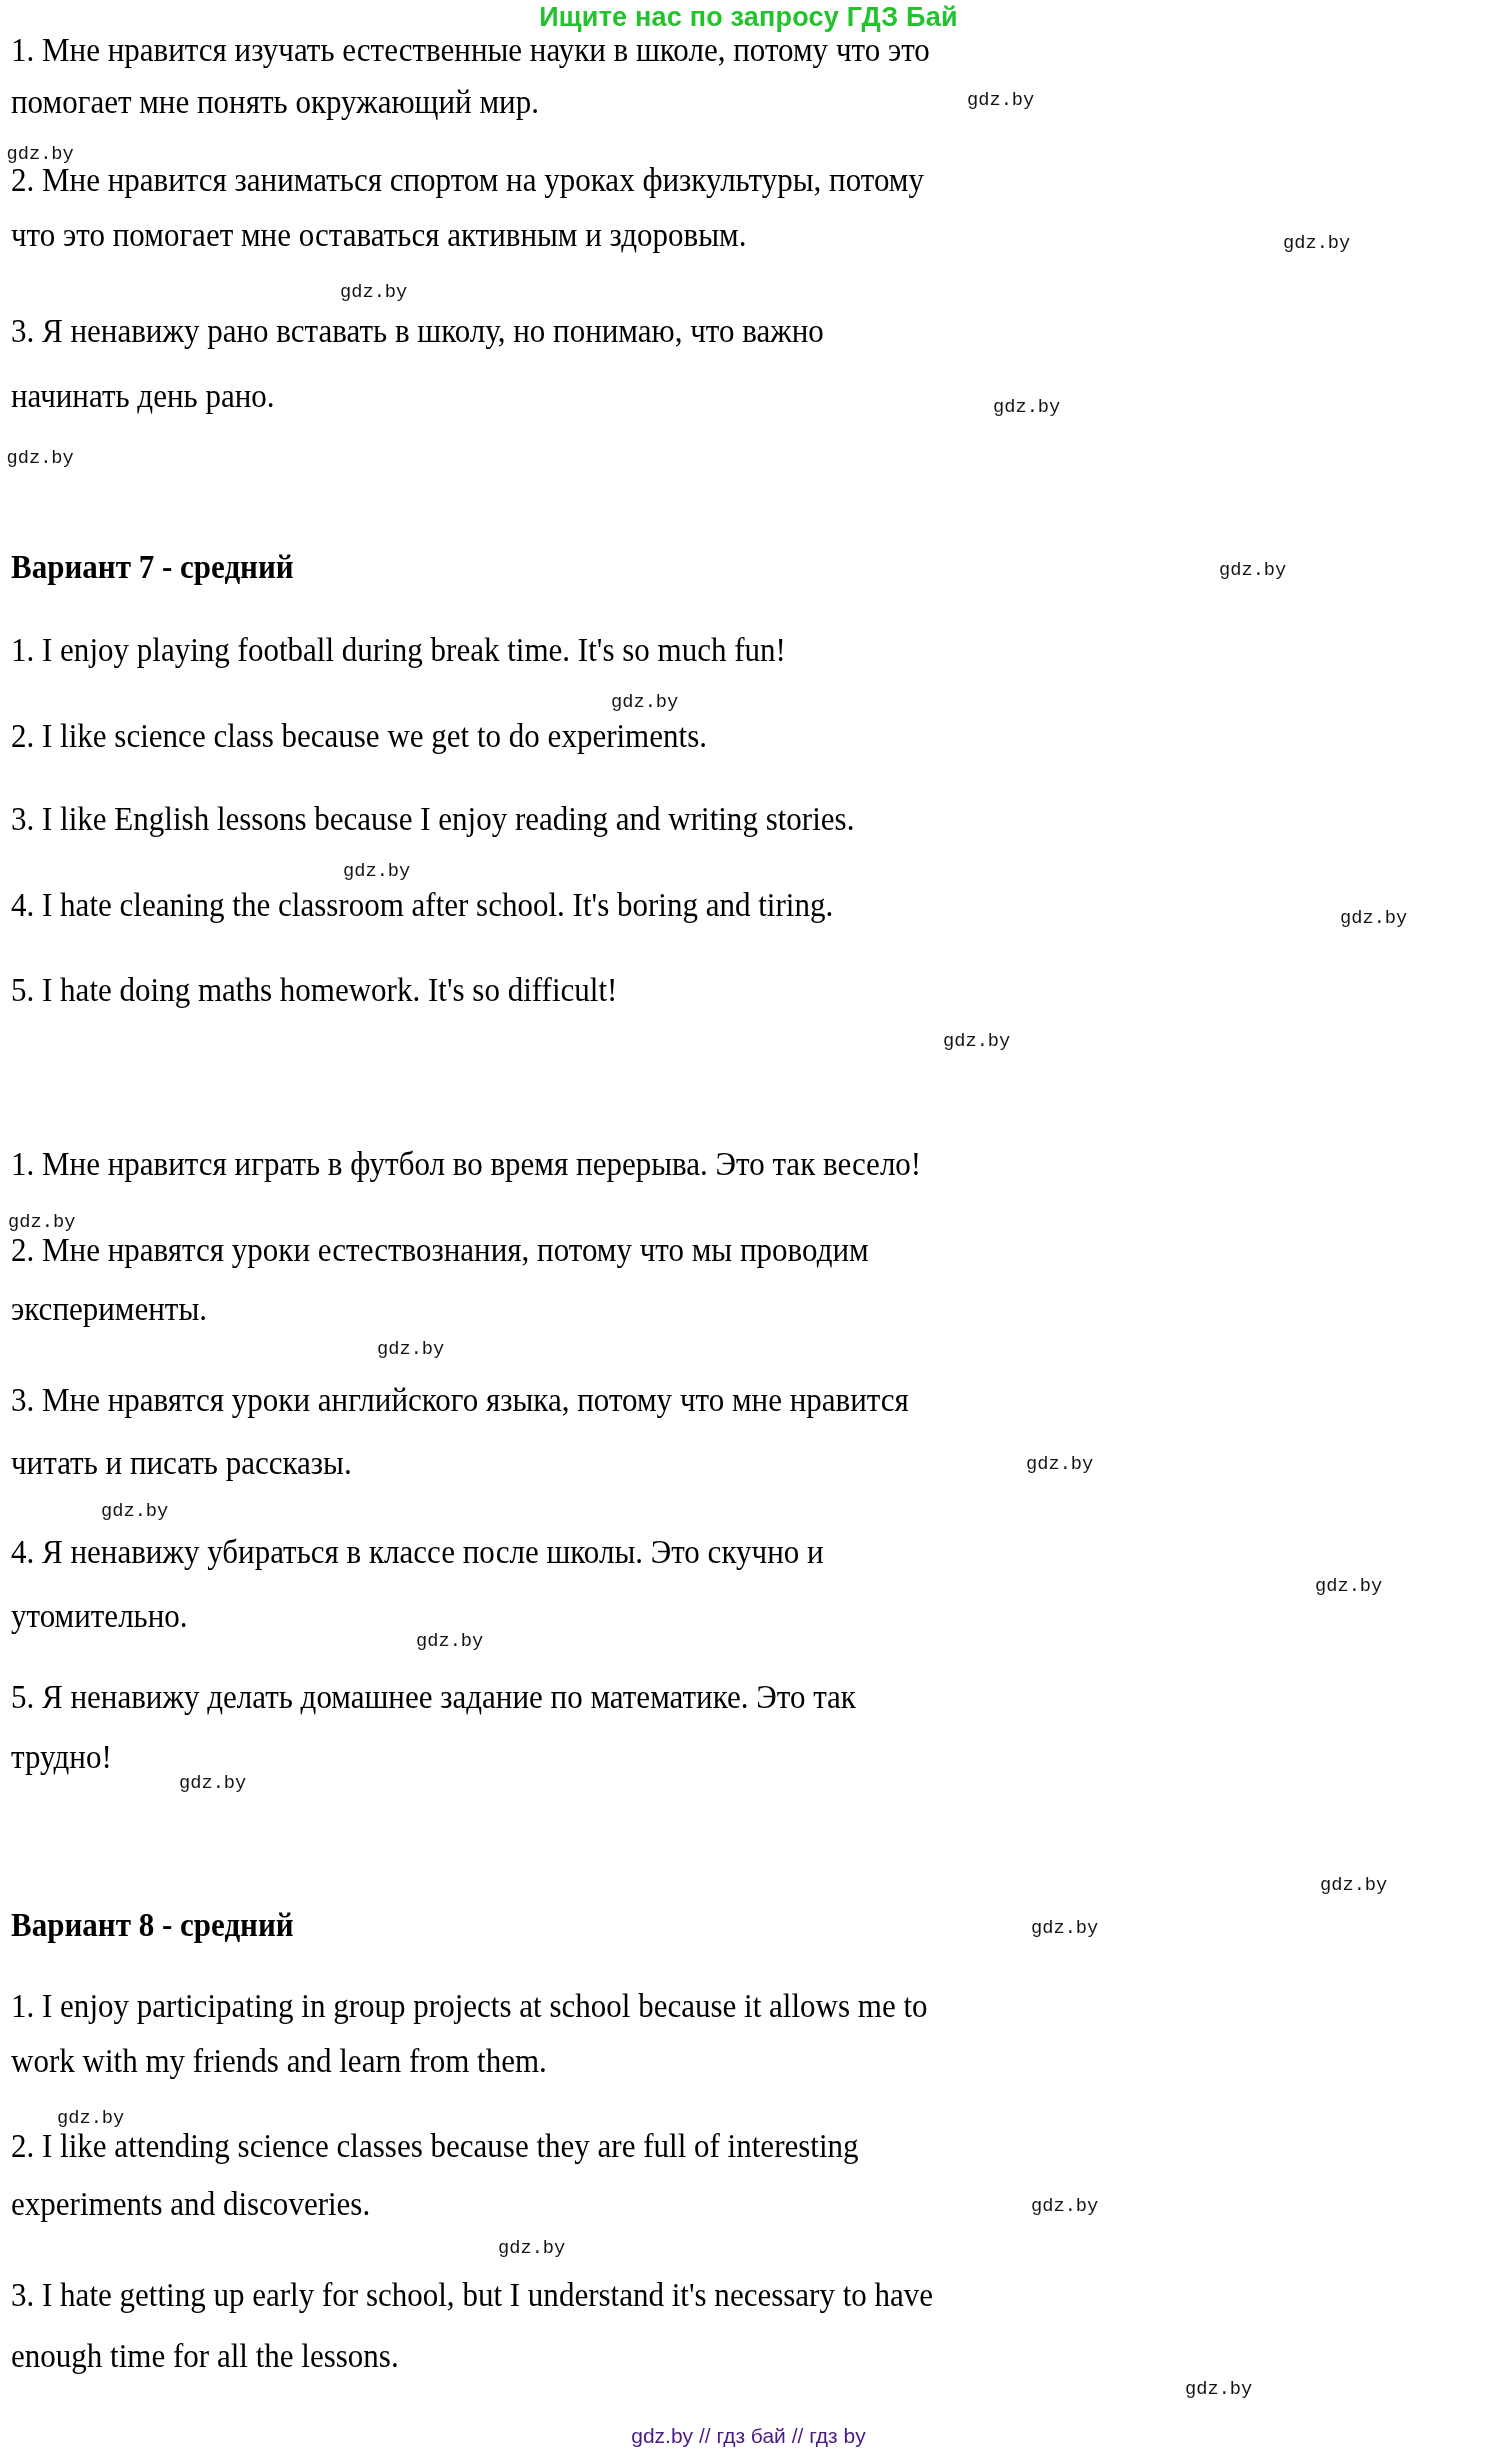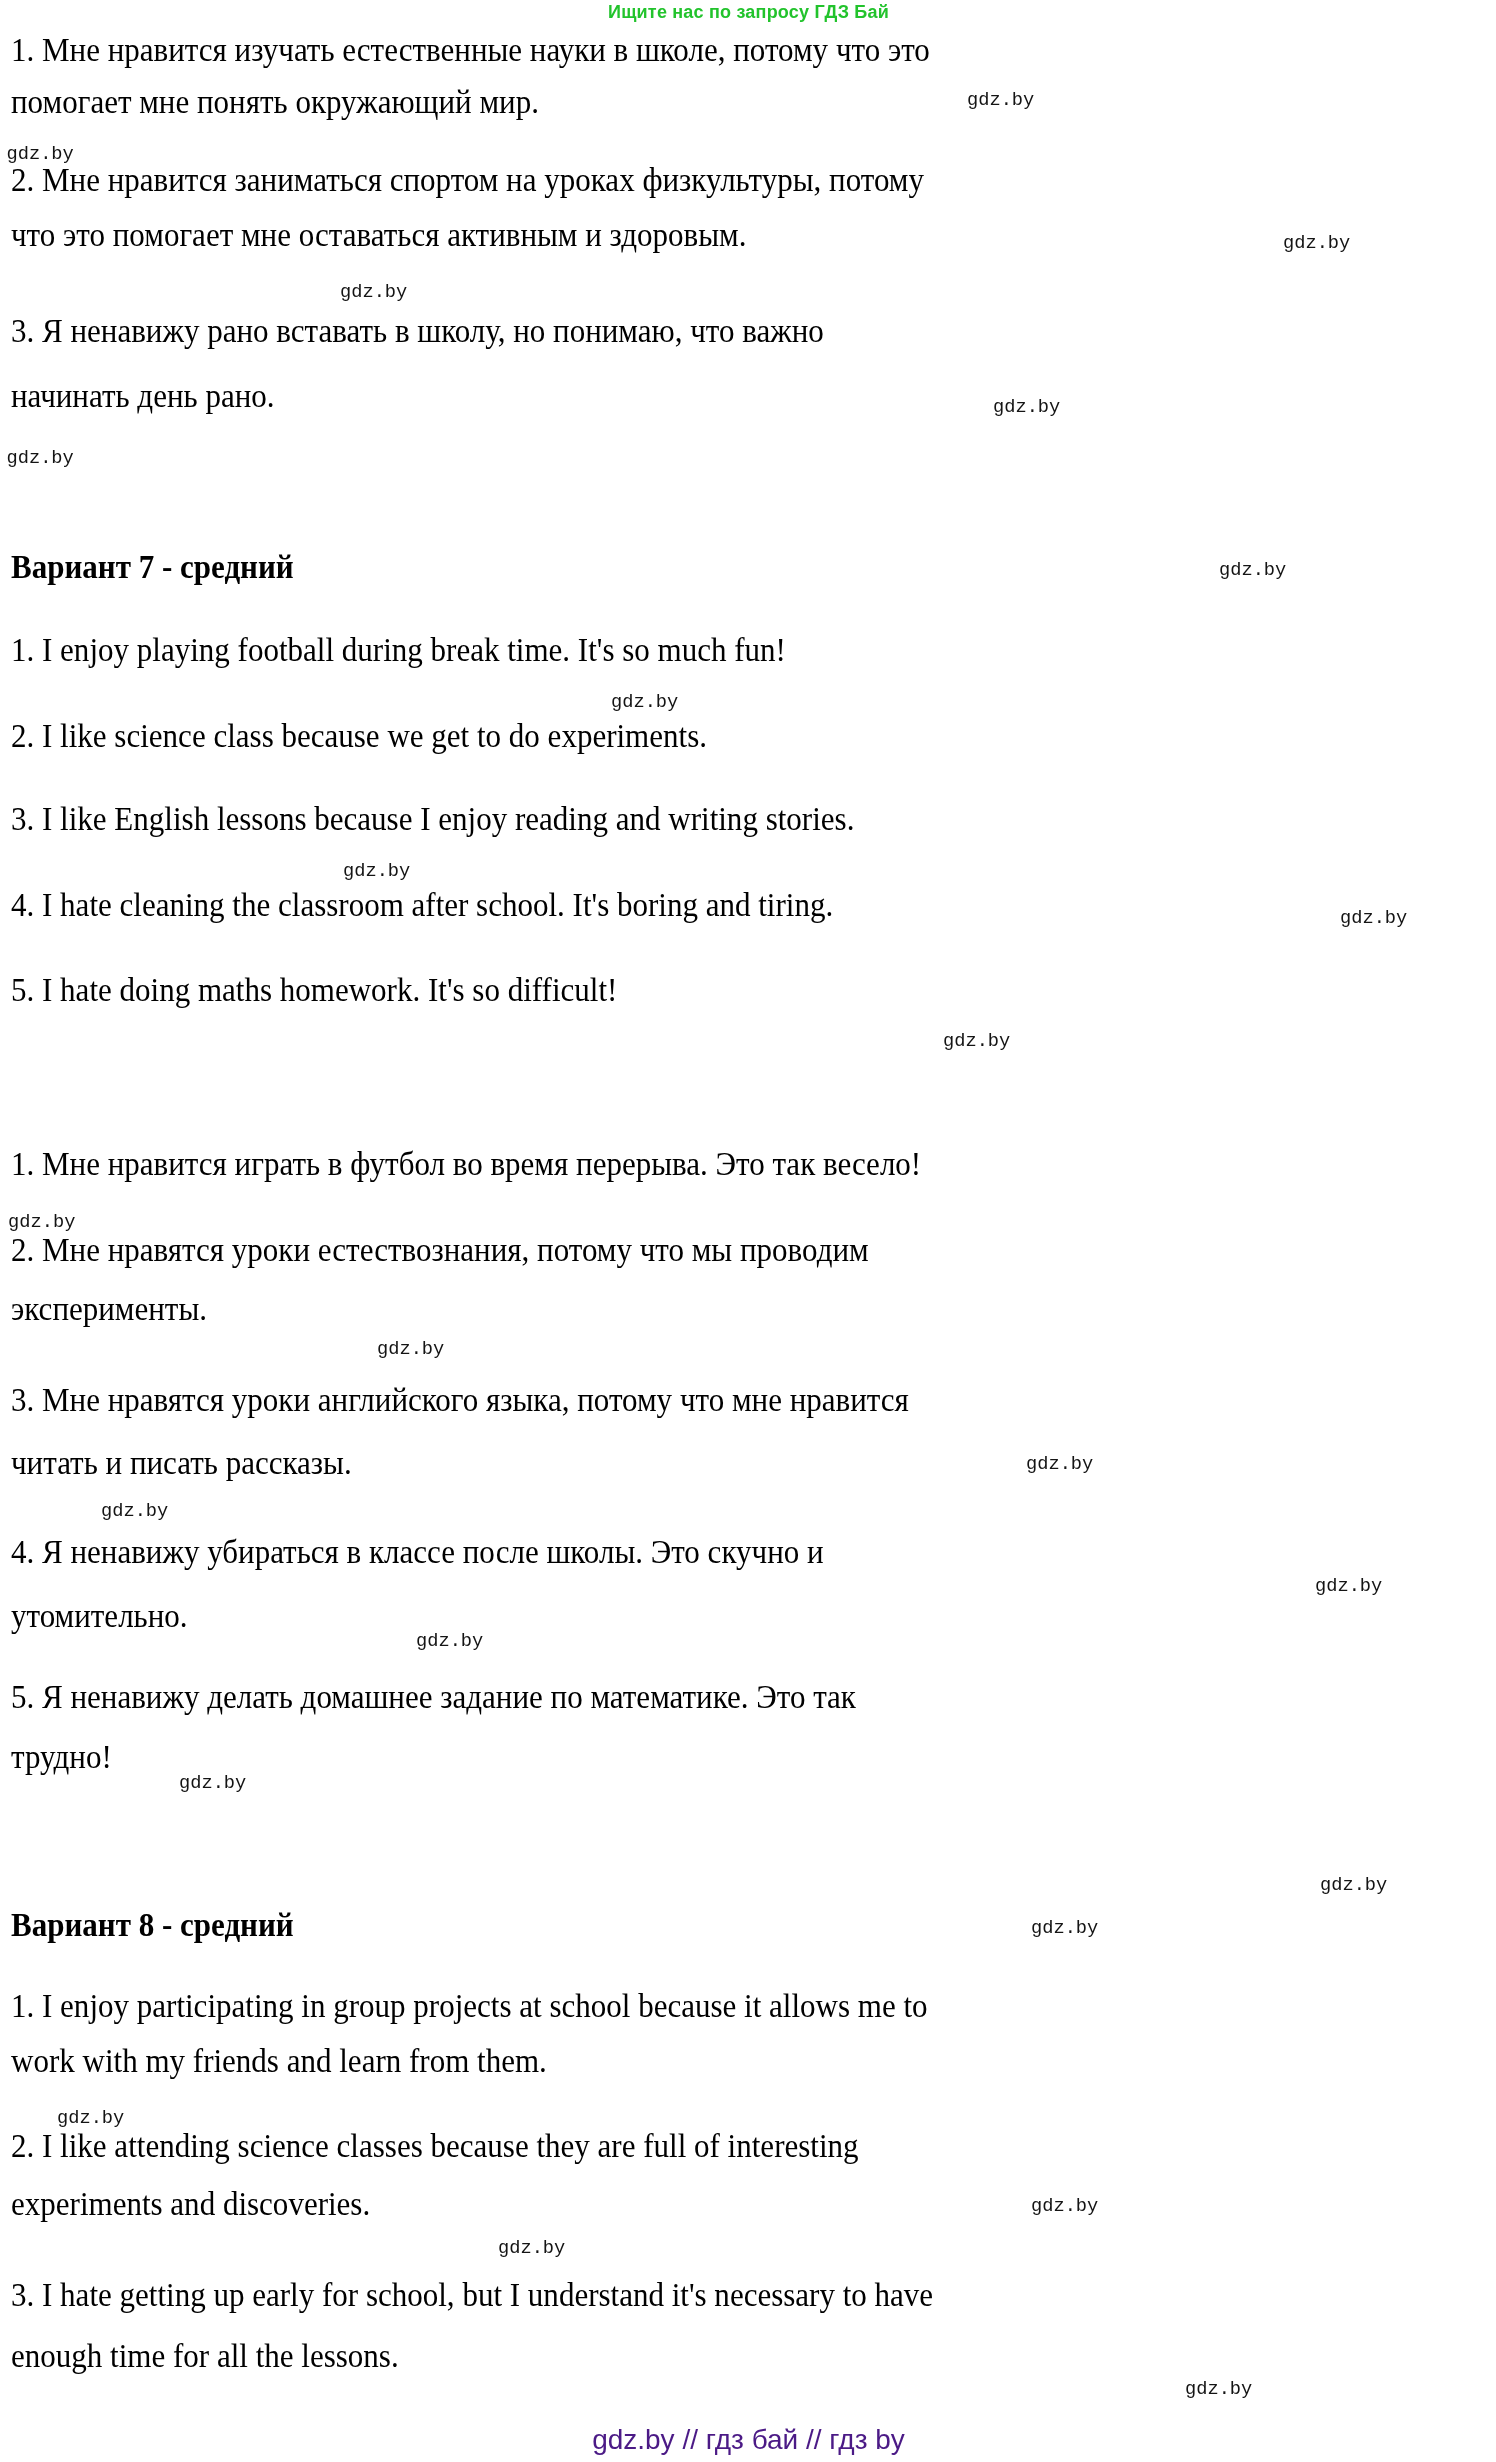--- a/index.html
+++ b/index.html
@@ -21,21 +21,21 @@
 
   
   .promo {
     position: absolute;
     left: 0;
     top: 1.6px;
     width: 1497px;
     text-align: center;
     font-family: "Liberation Sans", sans-serif;
     font-weight: bold;
-    font-size: 18px;
+    font-size: 27px;
     letter-spacing: 0.2px;
     color: #22c32c;
     white-space: nowrap;
   }
 
   
   .line {
     position: absolute;
     font-family: "Liberation Serif", serif;
     font-size: 33px;
@@ -68,21 +68,21 @@
   }
 
   
   .footer {
     position: absolute;
     left: 0;
     top: 2424px;
     width: 1497px;
     text-align: center;
     font-family: "Liberation Sans", sans-serif;
-    font-size: 28px;
+    font-size: 21px;
     color: #4b1a86;
     white-space: nowrap;
   }
 </style>
 </head>
 <body>
 
 <div id="page">
 
   <div class="promo">Ищите нас по запросу ГДЗ Бай</div>

